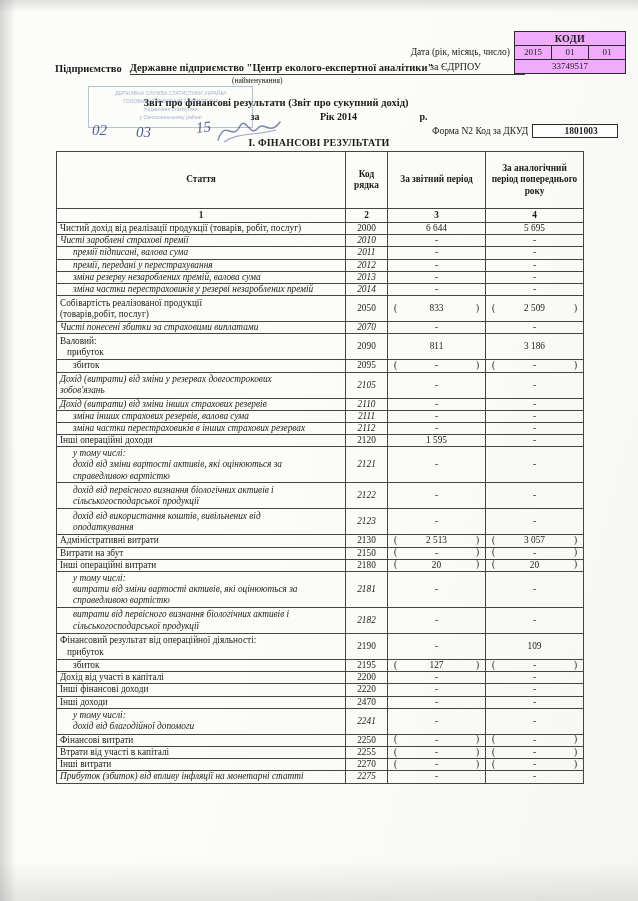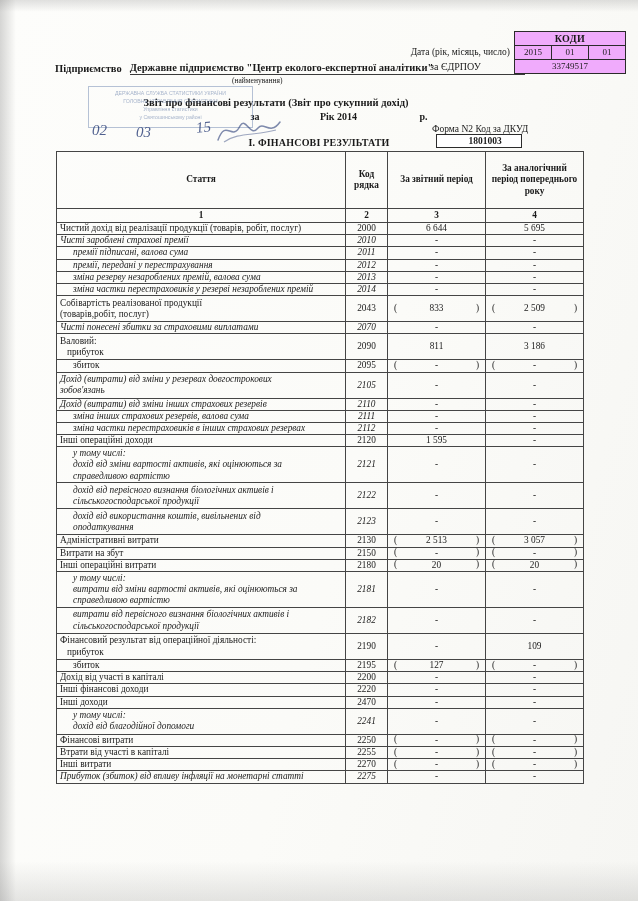--- a/index.html
+++ b/index.html
@@ -141,22 +141,21 @@
   }
   .period-line .za { margin-right: 58px; }
   .period-line .pp { margin-left: 60px; }
 
   .form-line {
     position: absolute;
     left: 432px;
     top: 124px;
     font-size: 9.5px;
     display: flex;
-    align-items: flex-start;
-    flex-direction: column;
+    align-items: center;
   }
   .form-code-box {
     border: 1px solid #2b2b2b;
     width: 72px;
     text-align: center;
     font-weight: bold;
     font-size: 9.5px;
     line-height: 12px;
     margin-left: 4px;
     background: #fff;
@@ -402,21 +401,21 @@
             </td>
             <td class="code ital">2014</td>
             <td class="val">-</td>
             <td class="val">-</td>
           </tr>
           <tr class="two-line">
             <td class="art">
               <span class="sub">Собівартість реалізованої продукції</span>
               <span class="sub">(товарів,робіт, послуг)</span>
             </td>
-            <td class="code">2043</td>
+            <td class="code">2050</td>
             <td class="val"><span class="paren-l">(</span><span>833</span><span class="paren-r">)</span></td>
             <td class="val"><span class="paren-l">(</span><span>2 509</span><span class="paren-r">)</span></td>
           </tr>
           <tr>
             <td class="art ital">
               <span class="sub">Чисті понесені збитки за страховими виплатами</span>
             </td>
             <td class="code ital">2070</td>
             <td class="val">-</td>
             <td class="val">-</td>

